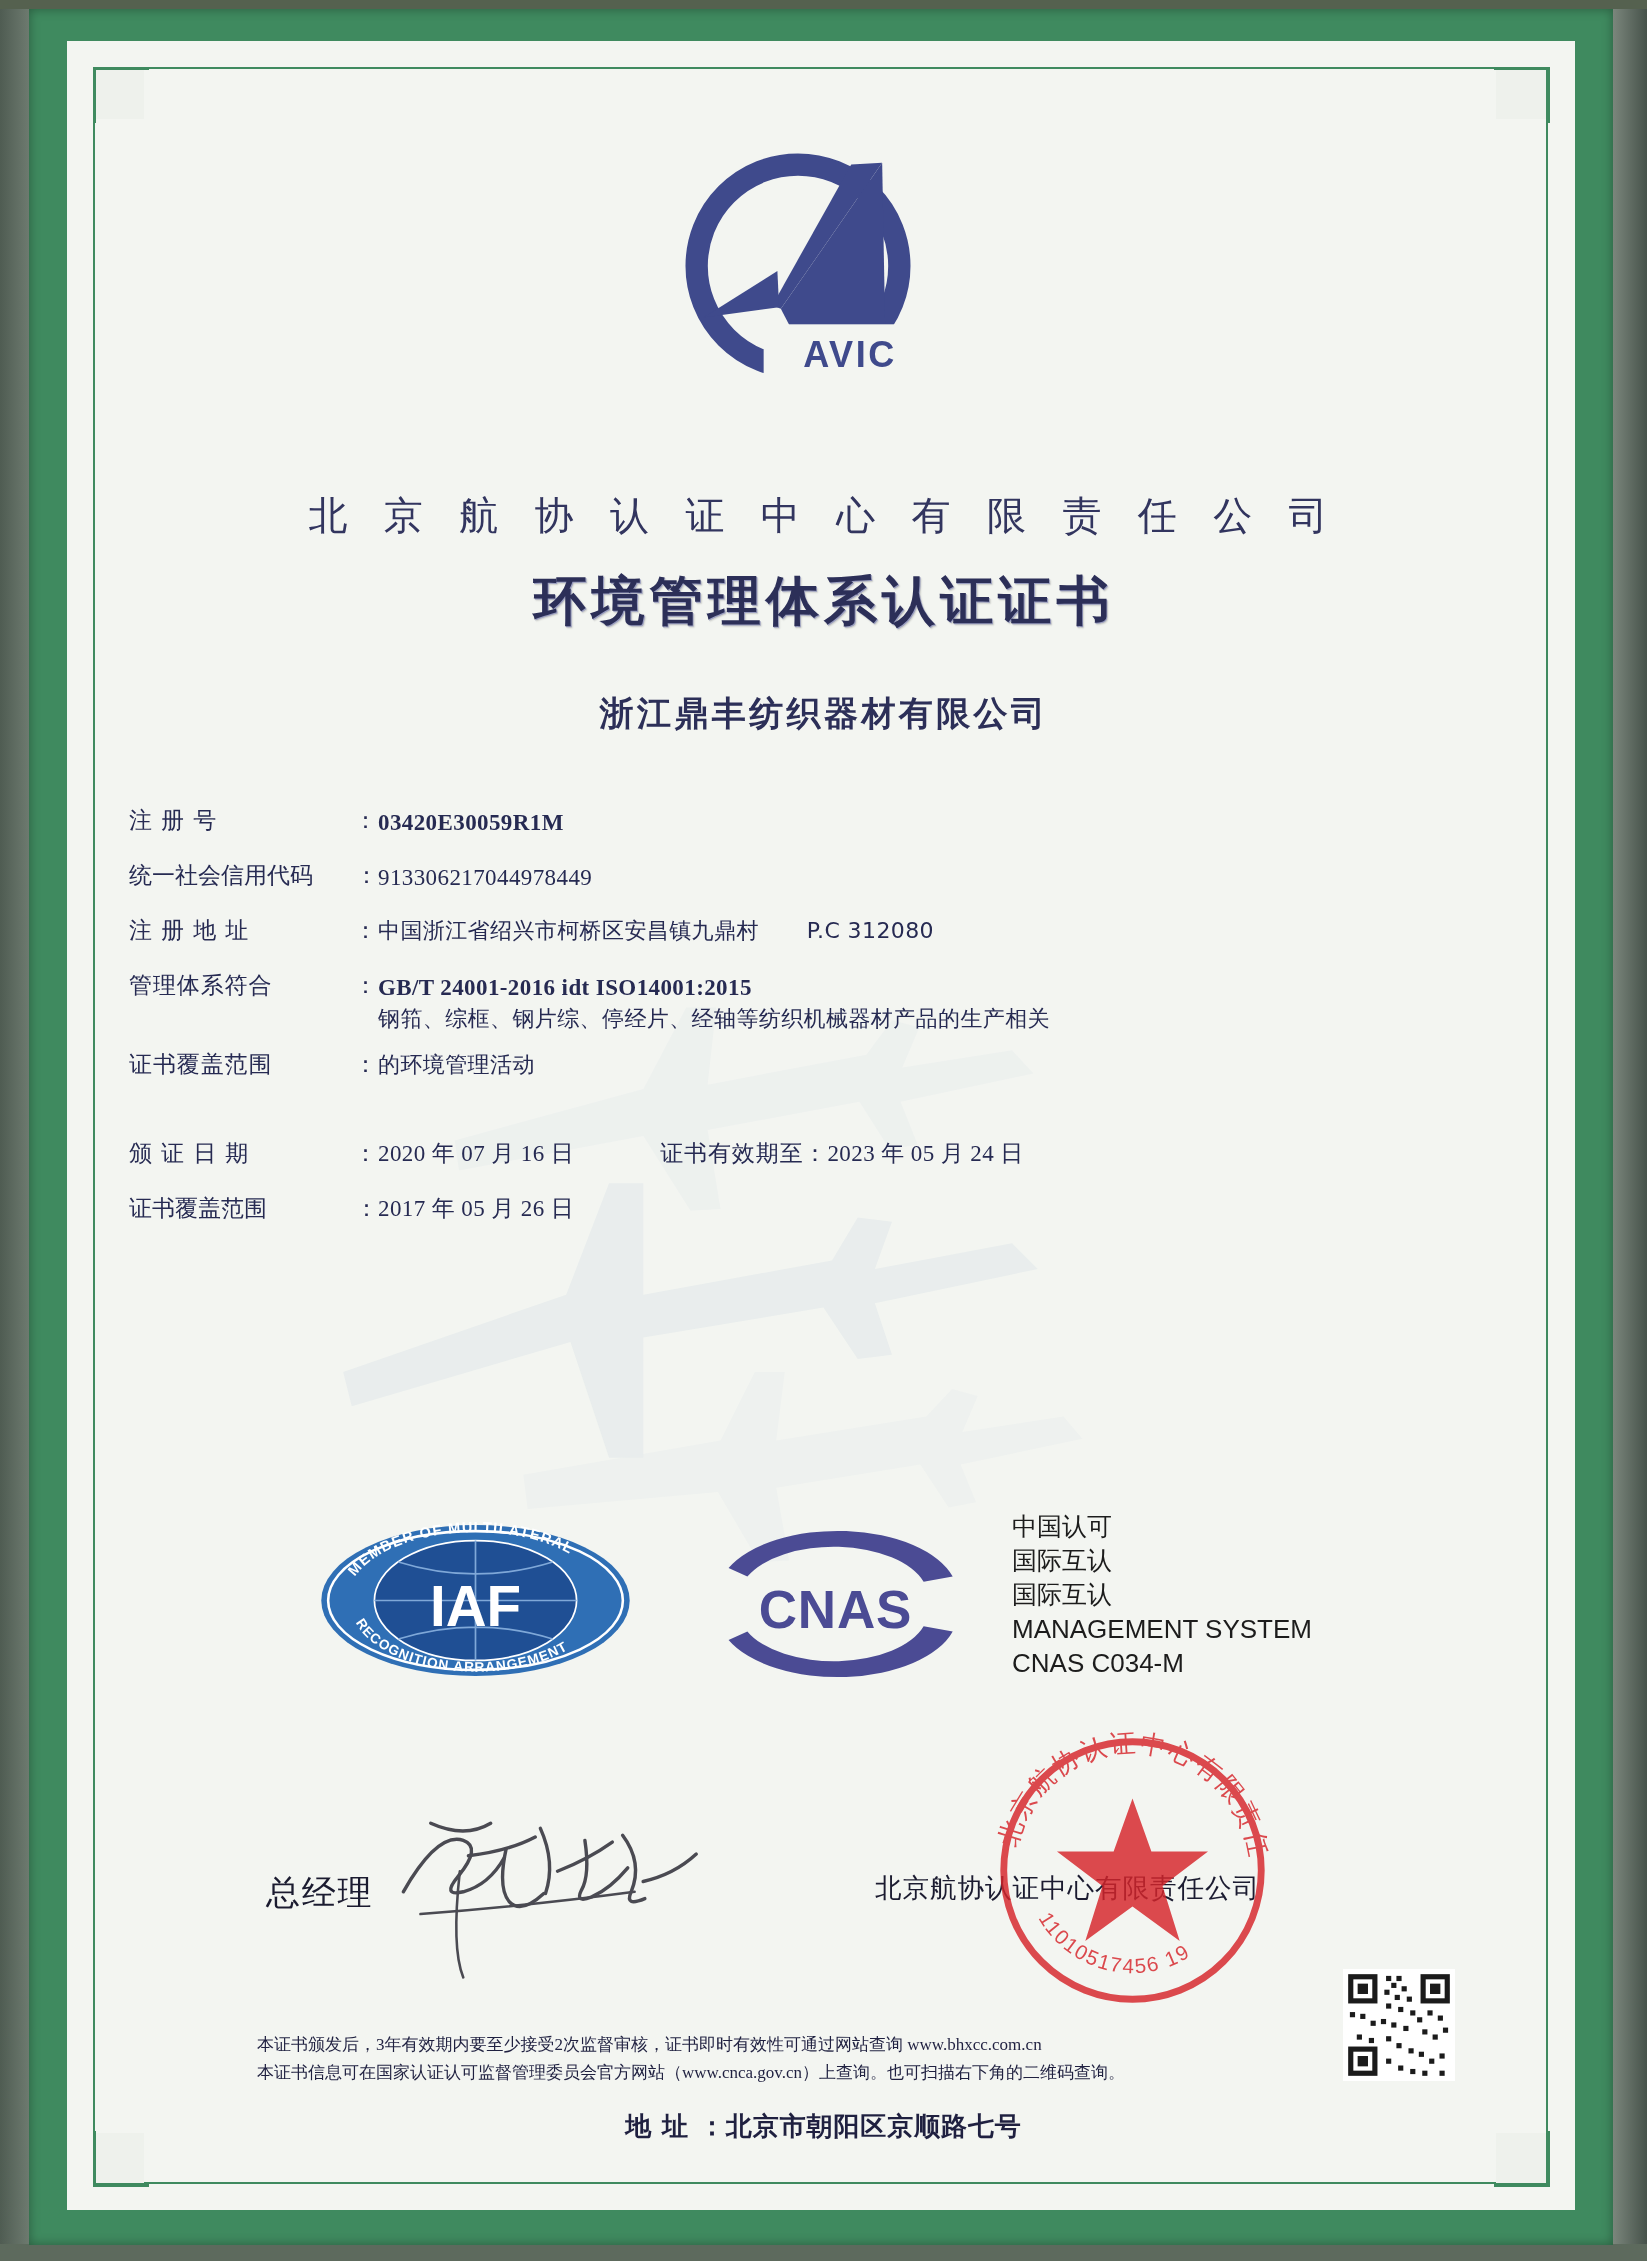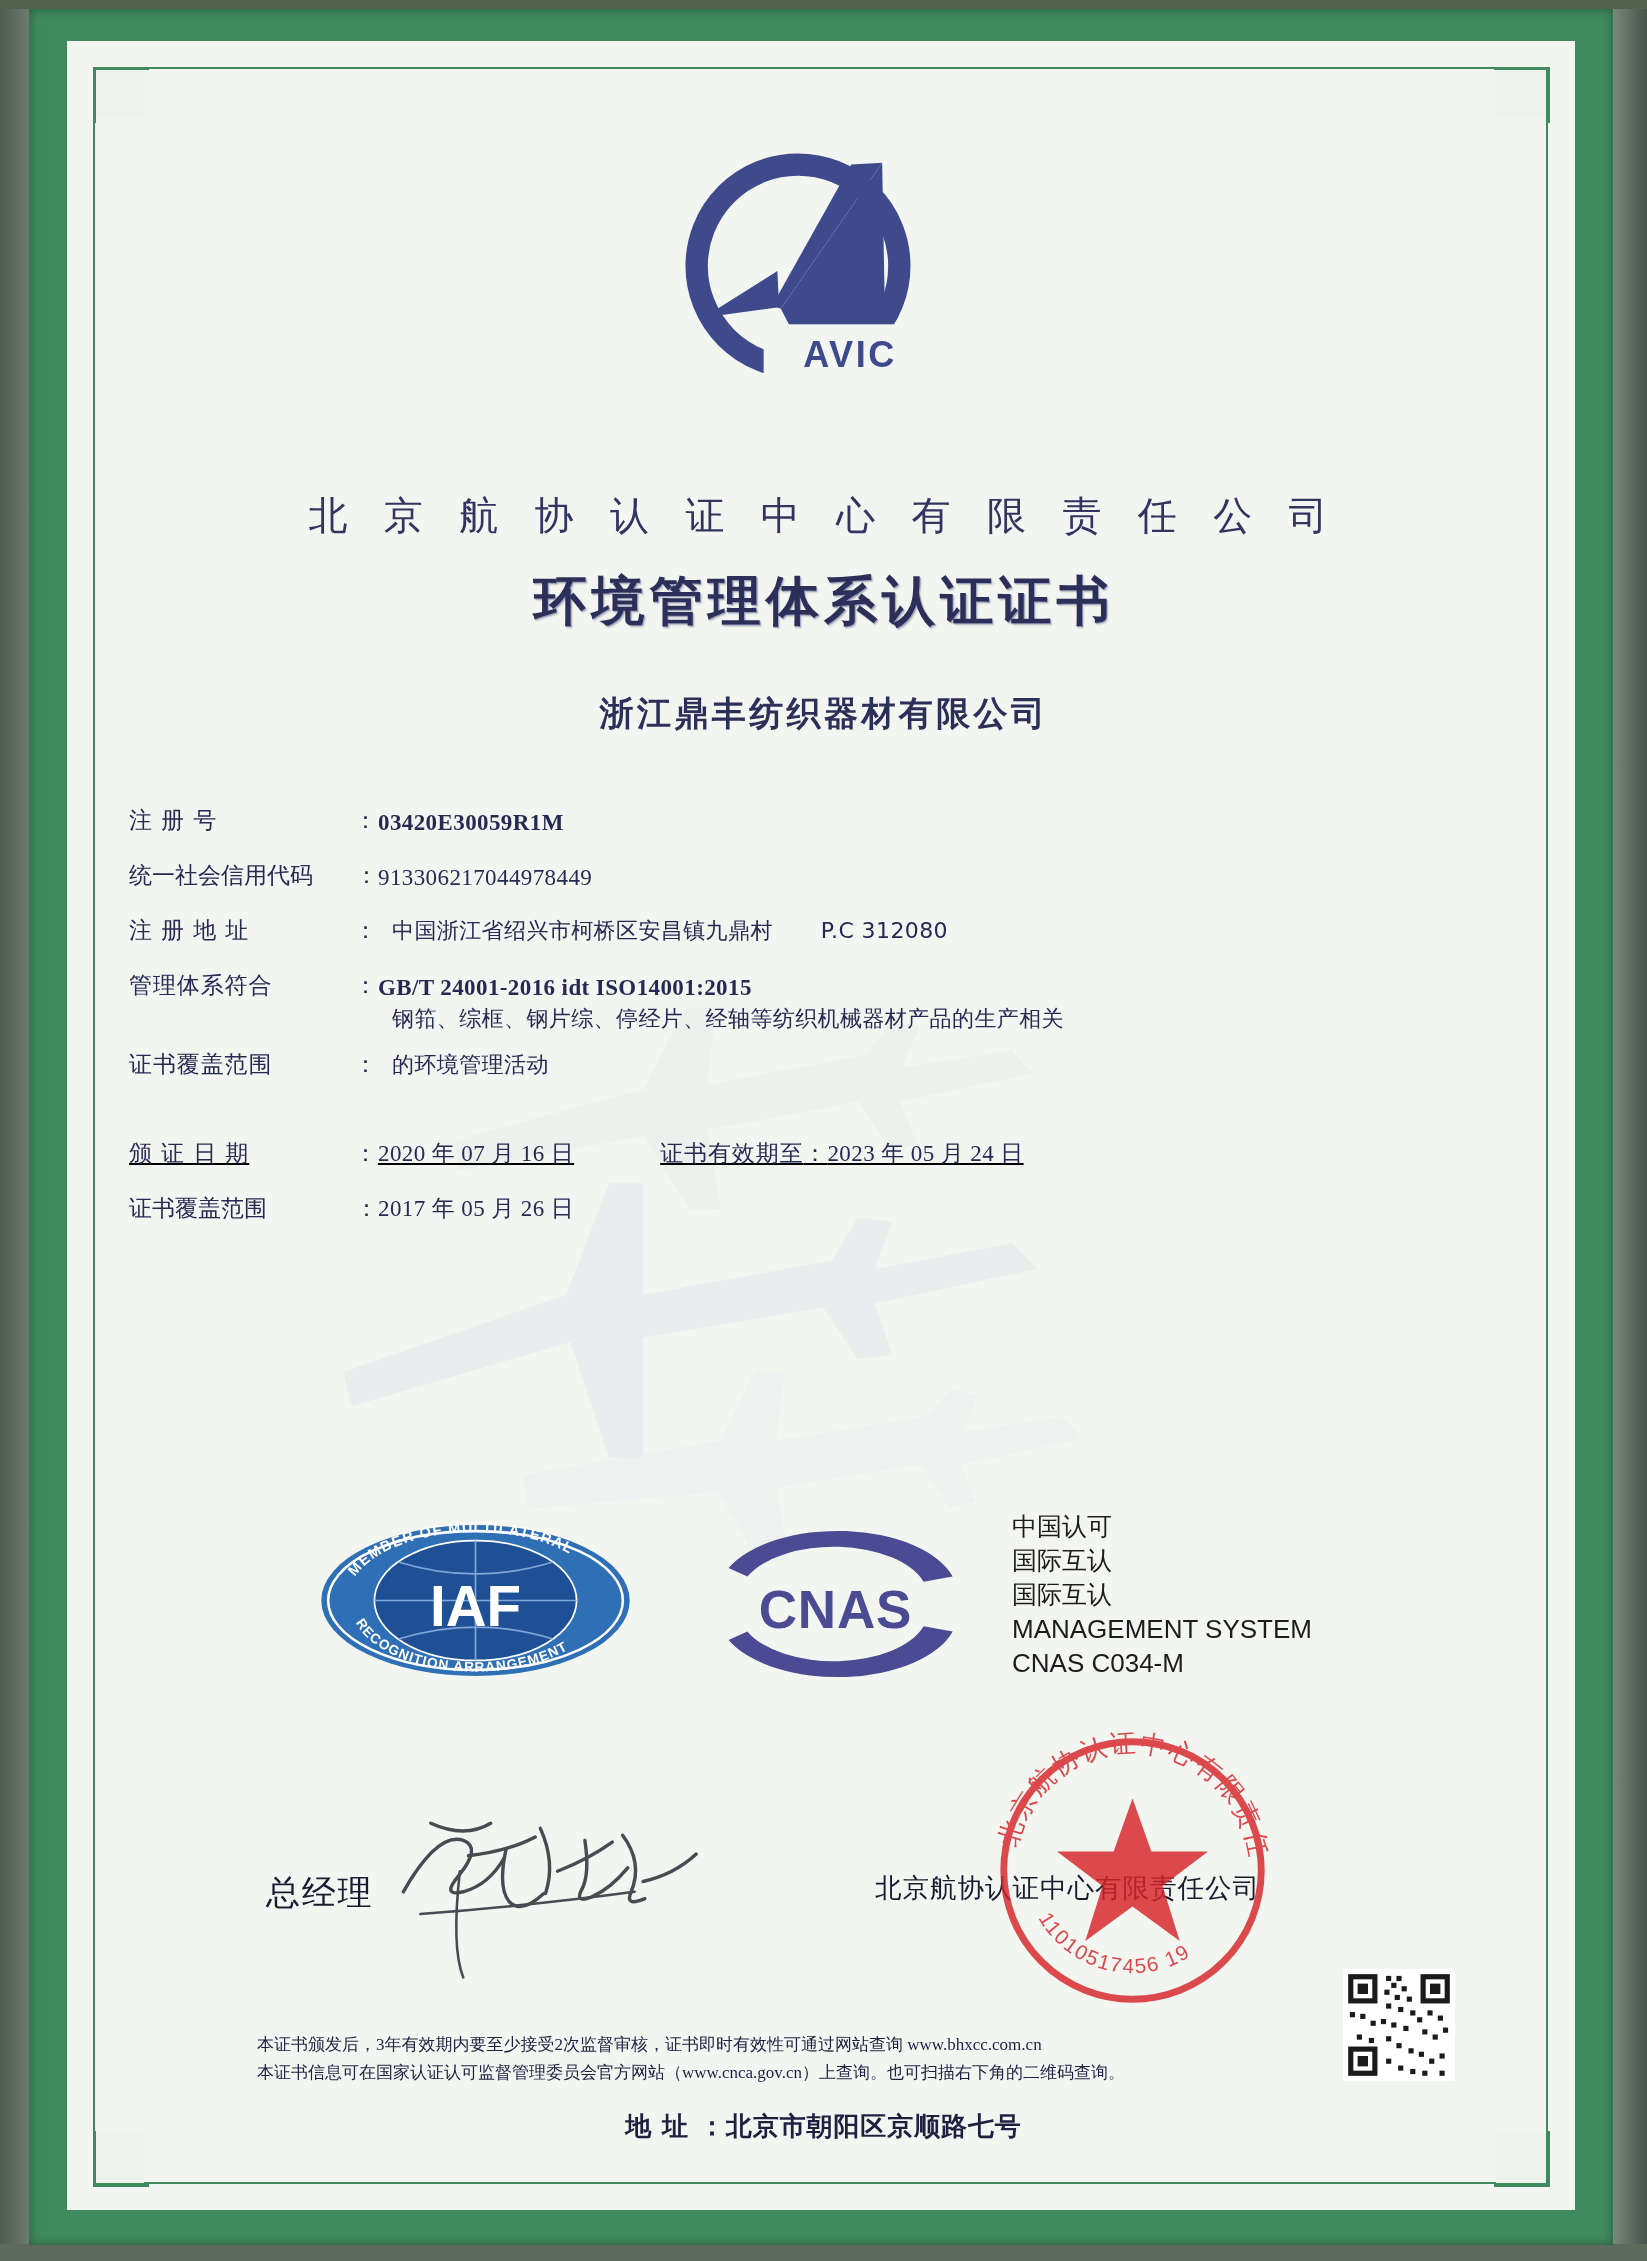--- a/index.html
+++ b/index.html
@@ -158,21 +158,20 @@
     font-family: "Liberation Serif", serif;
     font-size: 23px;
     color: #262a52;
     padding-top: 3.4px;
     letter-spacing: 0.4px;
   }
   .field-value.bold { font-weight: bold; }
   .field-value.cn {
     font-family: "DejaVu Sans", sans-serif;
     font-size: 22px;
-    margin-left: 14px;
   }
   .field-value .gap { display: inline-block; width: 48px; }
   .scope-line2 {
     margin-top: 15.4px;
     font-family: "DejaVu Sans", sans-serif;
     font-size: 22px;
     color: #262a52;
   }
   .date-row {
     display: flex;
@@ -369,21 +368,21 @@
     <div class="field-row">
       <div class="field-label">
         <span>证书覆盖范围</span><span class="colon">：</span>
       </div>
       <div class="field-value cn">
         <div>钢筘、综框、钢片综、停经片、经轴等纺织机械器材产品的生产相关</div>
         <div class="scope-line2">的环境管理活动</div>
       </div>
     </div>
 
-    <div class="field-row" style="margin-top:34px;text-decoration:underline;">
+    <div class="field-row" style="margin-top:34px;">
       <div class="field-label">
         <span>颁 证 日 期</span><span class="colon">：</span>
       </div>
       <div class="field-value">
         <span class="date-row">
           <span>2020 年 07 月 16 日</span>
           <span class="date-second-label"><span>证书有效期至</span>：</span>
           <span class="date-second-value">2023 年 05 月 24 日</span>
         </span>
       </div>

